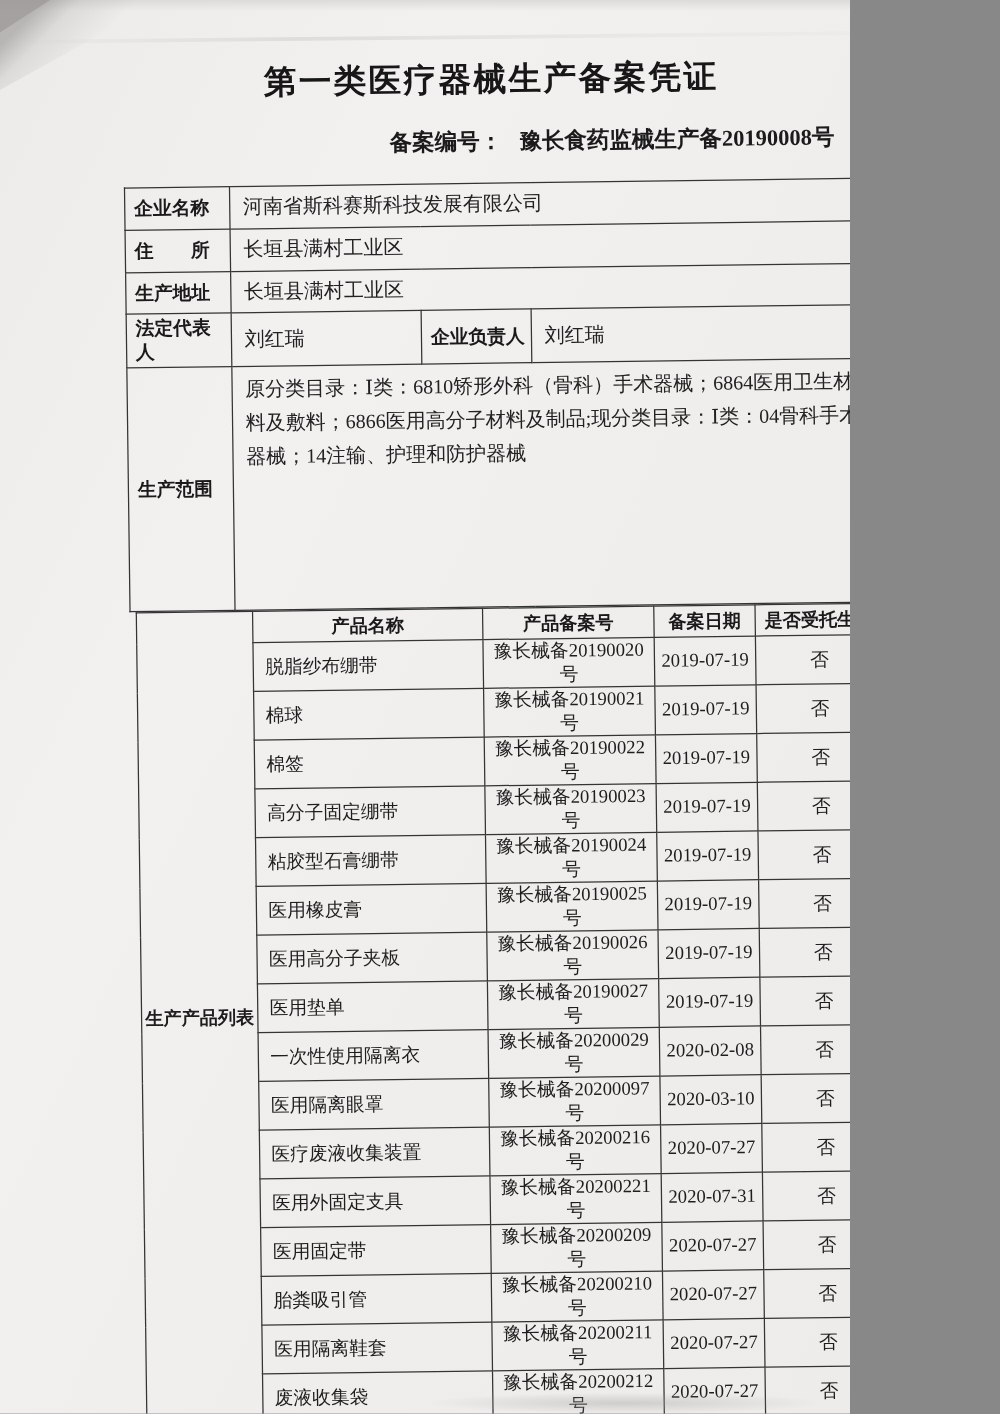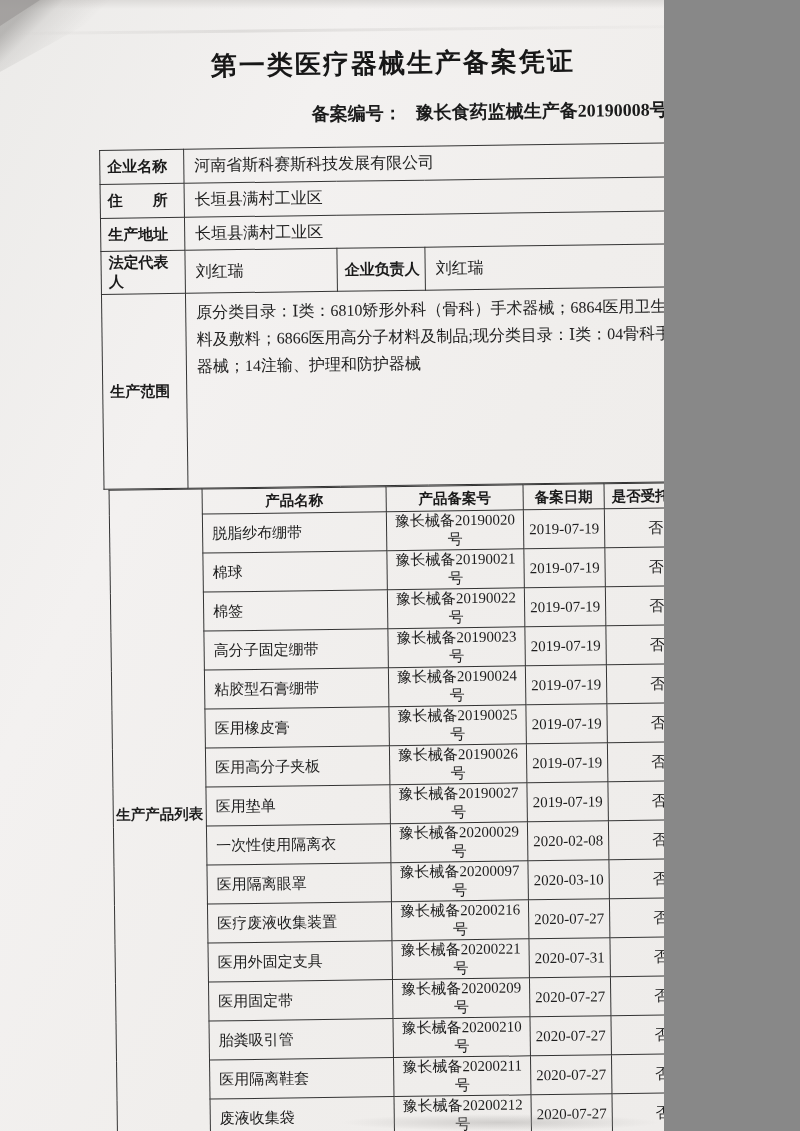--- a/index.html
+++ b/index.html
@@ -3,20 +3,21 @@
 <meta charset="utf-8">
 <style>
   html,body{margin:0;padding:0;background:#888;}
   .scan{
     position:relative;width:664px;height:1131px;overflow:hidden;
     background:
       linear-gradient(180deg,#dddbd9 0,rgba(221,219,217,0) 9px),
       linear-gradient(115deg,#ecebe9 0%,#f3f1f0 30%,#f0eeec 60%,#eeecea 100%);
     font-family:"Liberation Serif","DejaVu Serif",serif;
     color:#1e1e1e;
+    padding-left:16px;
   }
   
   .corner-shadow-1{position:absolute;left:0;top:0;width:130px;height:72px;
     background:linear-gradient(135deg,rgba(140,138,136,.55) 0 18%,rgba(170,168,166,.25) 32%,rgba(170,168,166,0) 55%);
     clip-path:polygon(0 0,100% 0,0 100%);}
   .corner-shadow-2{position:absolute;left:0;top:0;width:40px;height:26px;
     background:#9b9997;clip-path:polygon(0 0,100% 0,0 100%);opacity:.7;}
   .top-crease{position:absolute;left:0;top:28px;width:800px;height:3px;
     background:linear-gradient(90deg,rgba(190,188,186,.0),rgba(200,198,196,.45) 30%,rgba(200,198,196,.15) 70%,rgba(200,198,196,0));transform:rotate(-.6deg);}
   .bottom-smudge{position:absolute;left:340px;top:1114px;width:320px;height:17px;

